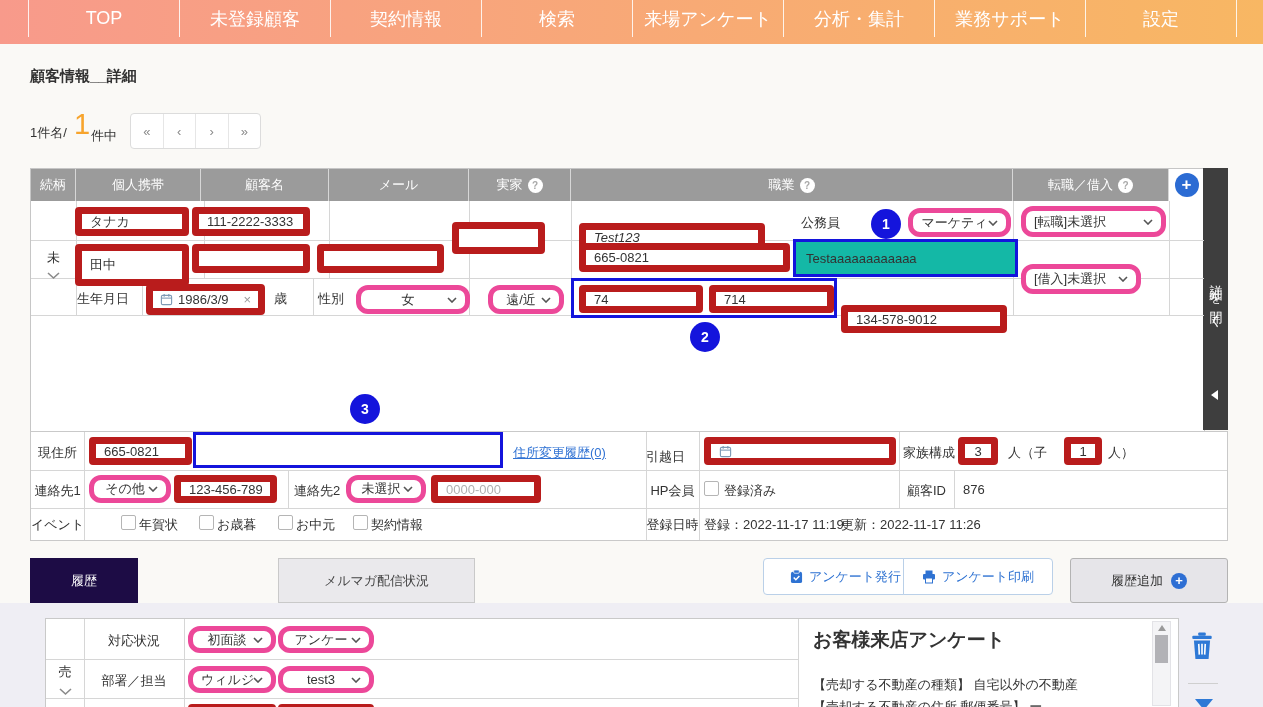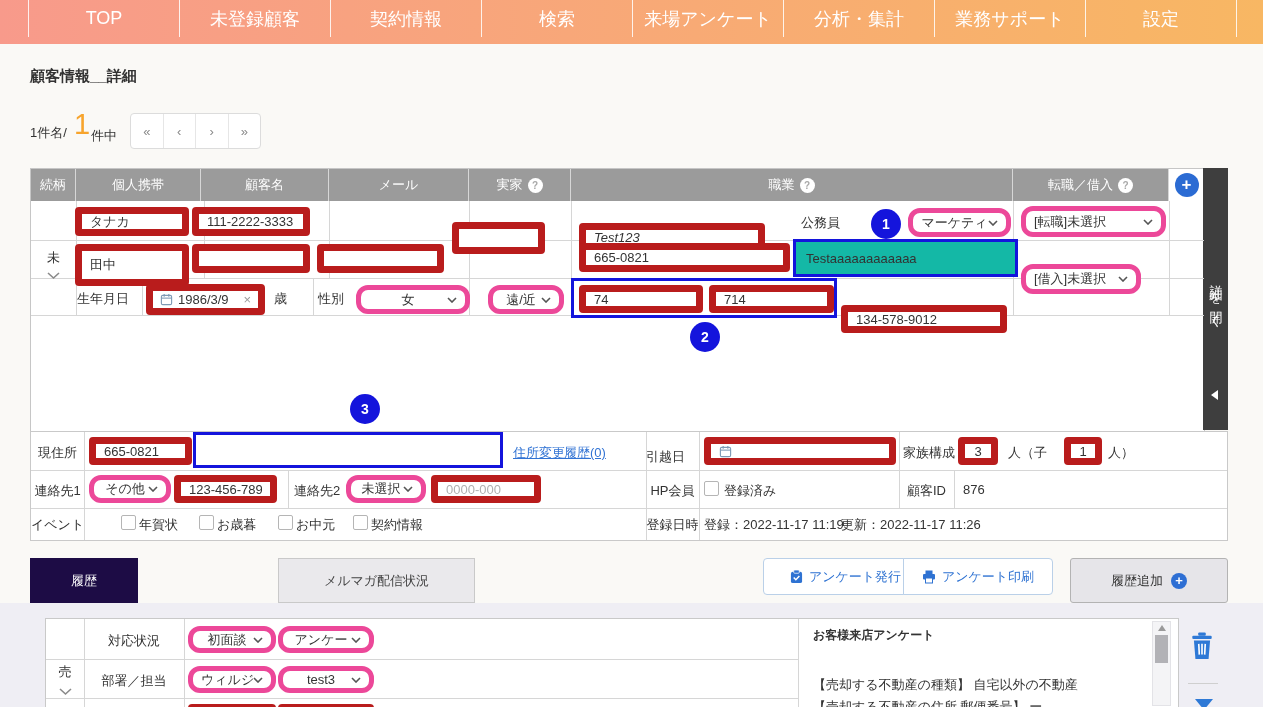--- a/index.html
+++ b/index.html
@@ -69,21 +69,21 @@
            line-height:16px;text-align:center;display:inline-block}
   
   .bottom{position:absolute;left:0;top:603px;width:1263px;height:104px;background:#efeef4}
   .hist{position:absolute;left:45px;top:618px;width:1132px;height:89px;background:#fff;
         border:1px solid #c9c9c9;overflow:hidden}
   .sb{position:absolute;left:1106px;top:2px;width:19px;height:85px;background:#f4f4f6;border:1px solid #e3e3e7;
       box-sizing:border-box;cursor:pointer}
   .sb-up{margin:3px auto 0;width:0;height:0;border-left:4px solid transparent;border-right:4px solid transparent;
          border-bottom:6px solid #9a9a9a}
   .sb-thumb{position:absolute;left:2px;top:13px;width:13px;height:28px;background:#b2b2b6}
-  .survey-title{position:absolute;font-size:12px;font-weight:bold;white-space:nowrap}
+  .survey-title{position:absolute;font-size:19px;font-weight:bold;white-space:nowrap}
   .survey-line{position:absolute;font-size:13px;white-space:nowrap}
   .down-tri{position:absolute;left:1195px;top:699px;width:0;height:0;border-left:9px solid transparent;
             border-right:9px solid transparent;border-top:11px solid #2e79d6}
   .x-clear{color:#999;font-size:13px;cursor:pointer}
 </style>
 </head>
 <body>
 
 <div class="screen">
 

